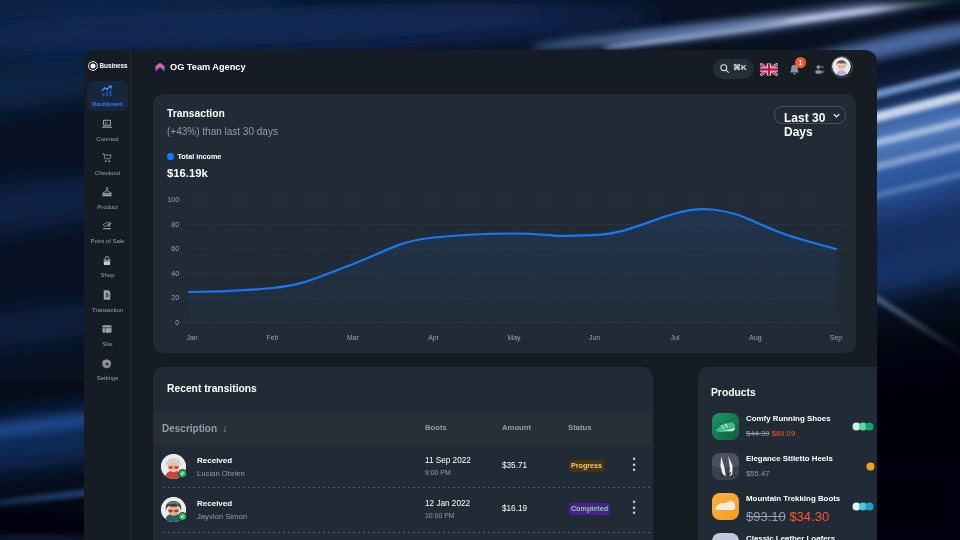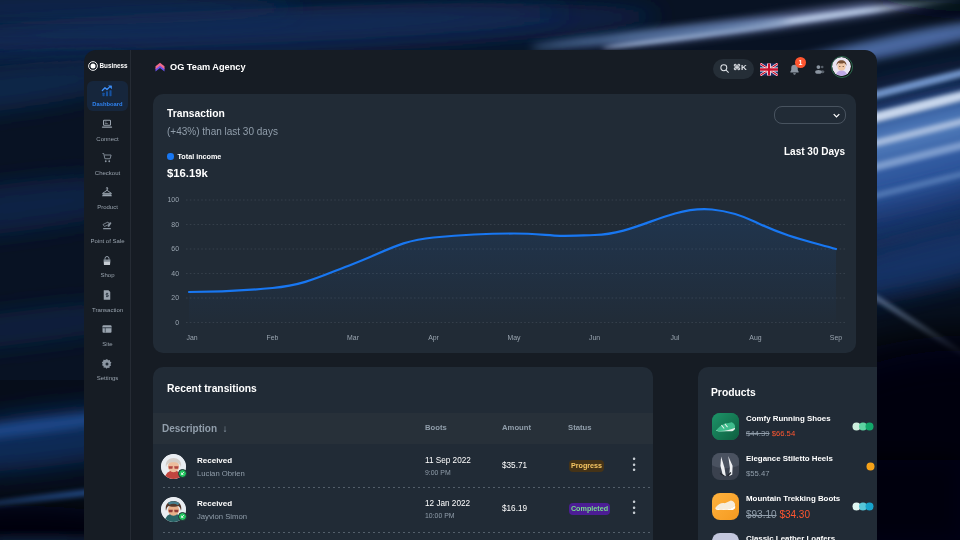--- a/index.html
+++ b/index.html
@@ -194,21 +194,21 @@
       <path d="M9.5 19c-.5-8 4.5-12 10.5-12s11 4 10.5 12c-1.5-4-3.5-6-6-6.5-2 1.5-8 1.5-10 0-2.5.5-4 2.5-5 6.5z" fill="#7a5236"></path>
       <circle cx="16.5" cy="20" r="1.2" fill="#4a3426"></circle>
         <circle cx="23.5" cy="20" r="1.2" fill="#4a3426"></circle>
     </svg>
   </div>
 
   <div class="card" style="left:69px; top:44px; width:703px; height:259px;">
     <div class="abs w" style="left:14px; top:13.5px; font-size:10.3px; font-weight:bold;">Transaction</div>
     <div class="abs gray" style="left:14px; top:31.5px; font-size:10px;">(+43%) than last 30 days</div>
     <div class="abs" style="left:621px; top:12px; width:72px; height:18px; border:1px solid rgba(145,158,171,0.35); border-radius:8px;"></div>
-    <div class="abs w" style="left:631px; top:17px; font-size:10px; font-weight:bold;margin-top:35px;">Last 30 Days</div>
+    <div class="abs w" style="left:631px; top:17px; font-size:12px; font-weight:bold;">Last 30 Days</div>
     <svg class="abs" style="left:680px; top:18.5px;" width="7" height="5" viewBox="0 0 10 7" fill="none" stroke="#fff" stroke-width="1.8">
         <path d="M1 1.5l4 4 4-4"></path>
       </svg>
 
     <div class="abs" style="left:14px; top:59px; width:6.5px; height:6.5px; border-radius:50%; background:#1877f2;"></div>
     <div class="abs w" style="left:24.5px; top:58px; font-size:7.2px; font-weight:bold;">Total income</div>
     <div class="abs w" style="left:14px; top:72.5px; font-size:11.3px; font-weight:bold;">$16.19k</div>
 
     <svg class="abs" style="left:7px; top:96px;" width="700" height="160" viewBox="0 0 700 160">
       <defs>
@@ -320,21 +320,21 @@
               <stop offset="0" stop-color="#1d9468"></stop>
               <stop offset="1" stop-color="#0e5e40"></stop>
             </linearGradient>
           </defs>
         <path d="M6 26c6-8 12-11 17-11 3 0 5-2 7-1 3 1.5 5 5 4 8-8 5-22 7-28 4z" fill="#3fbd8d"></path>
         <path d="M6 26c8 2 20 0 28-4 .5 2-1 4-4 5H9c-2 0-3-.5-3-1z" fill="#e8f3ec"></path>
         <path d="M14 18l4 5M19 16l4 5" stroke="#e8f3ec" stroke-width="1.5"></path>
       </svg>
     </div>
     <div class="abs w" style="left:48px; top:47px; font-size:7.9px; font-weight:bold;">Comfy Running Shoes</div>
-    <div class="abs" style="left:48px; top:62px; font-size:7.7px;"><span class="gray" style="text-decoration:line-through;">$44.39</span> <span style="color:#ff5630;">$66.54</span></div>
+    <div class="abs" style="left:48px; top:62px; font-size:7.7px;"><span class="gray" style="text-decoration:line-through;">$44.39</span> <span style="color:#ff5630;">$89.09</span></div>
     <svg class="abs" style="left:153.5px; top:55px;" width="28" height="9" viewBox="0 0 28 9">
       <circle cx="4.5" cy="4.5" r="4" fill="#cdeedd"></circle>
       <circle cx="11" cy="4.5" r="4" fill="#5fd3a2"></circle>
       <circle cx="17.5" cy="4.5" r="4" fill="#12a76a"></circle>
     </svg>
 
     <div class="abs" style="left:14px; top:86px; width:27px; height:27px; border-radius:8px; overflow:hidden;">
       <svg width="27" height="27" viewBox="0 0 40 40">
         <rect width="40" height="40" fill="#3a414e"></rect>
         <path d="M0 0h40v18c-10 6-30 6-40 0z" fill="#4a5260"></path>
@@ -355,21 +355,21 @@
             <linearGradient id="gboot" x1="0" y1="0" x2="1" y2="1">
               <stop offset="0" stop-color="#ffb23e"></stop>
               <stop offset="1" stop-color="#f59a20"></stop>
             </linearGradient>
           </defs>
         <path d="M5 22c4-6 9-8 14-7l9-4c4 1 7 4 6 8-4 5-18 9-29 3z" fill="#f6ecdc"></path>
         <path d="M5 22c10 5 24 2 29-3 1 2 0 5-3 6H9c-3 0-4-1-4-3z" fill="#fff"></path>
       </svg>
     </div>
     <div class="abs w" style="left:48px; top:127px; font-size:7.9px; font-weight:bold;">Mountain Trekking Boots</div>
-    <div class="abs" style="left:48px; top:142px; font-size:10px;"><span class="gray" style="text-decoration:line-through;">$93.10</span> <span style="color:#ff5630;">$34.30</span></div>
+    <div class="abs" style="left:48px; top:142px; font-size:13px;"><span class="gray" style="text-decoration:line-through;">$93.10</span> <span style="color:#ff5630;">$34.30</span></div>
     <svg class="abs" style="left:153.5px; top:135px;" width="28" height="9" viewBox="0 0 28 9">
       <circle cx="4.5" cy="4.5" r="4" fill="#e0f6f2"></circle>
       <circle cx="11" cy="4.5" r="4" fill="#57c6d8"></circle>
       <circle cx="17.5" cy="4.5" r="4" fill="#17a3cc"></circle>
     </svg>
 
     <div class="abs" style="left:14px; top:166px; width:27px; height:27px; border-radius:8px; overflow:hidden; background:#c3c7dd;"></div>
     <div class="abs w" style="left:48px; top:167px; font-size:7.9px; font-weight:bold;">Classic Leather Loafers</div>
   </div>
 </div>

